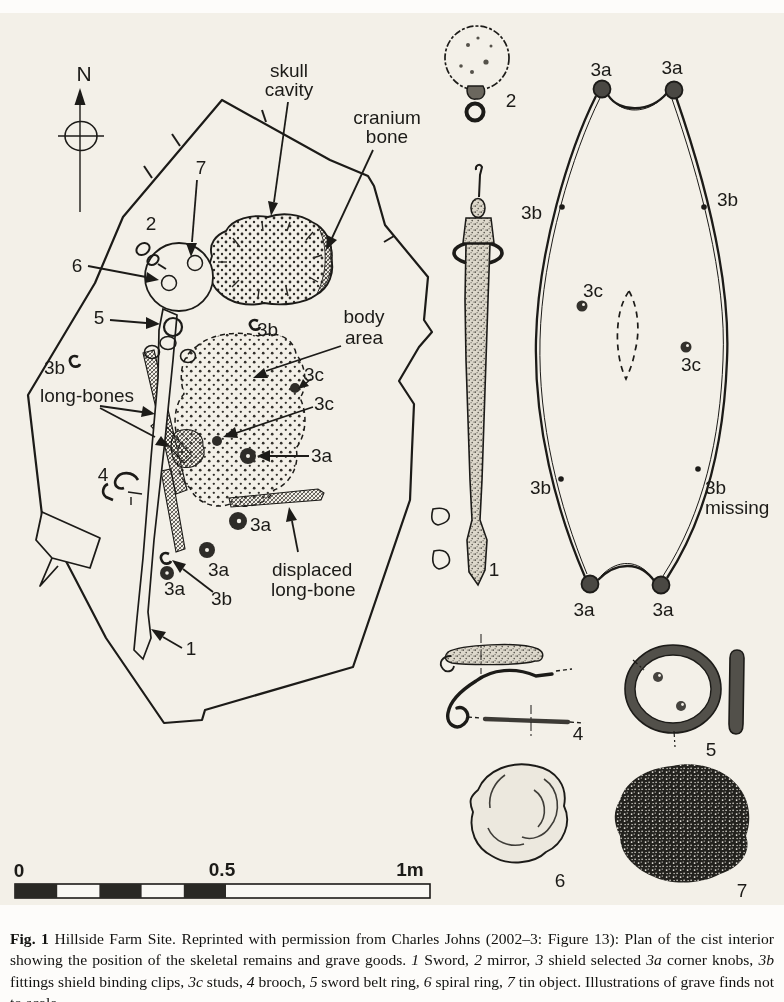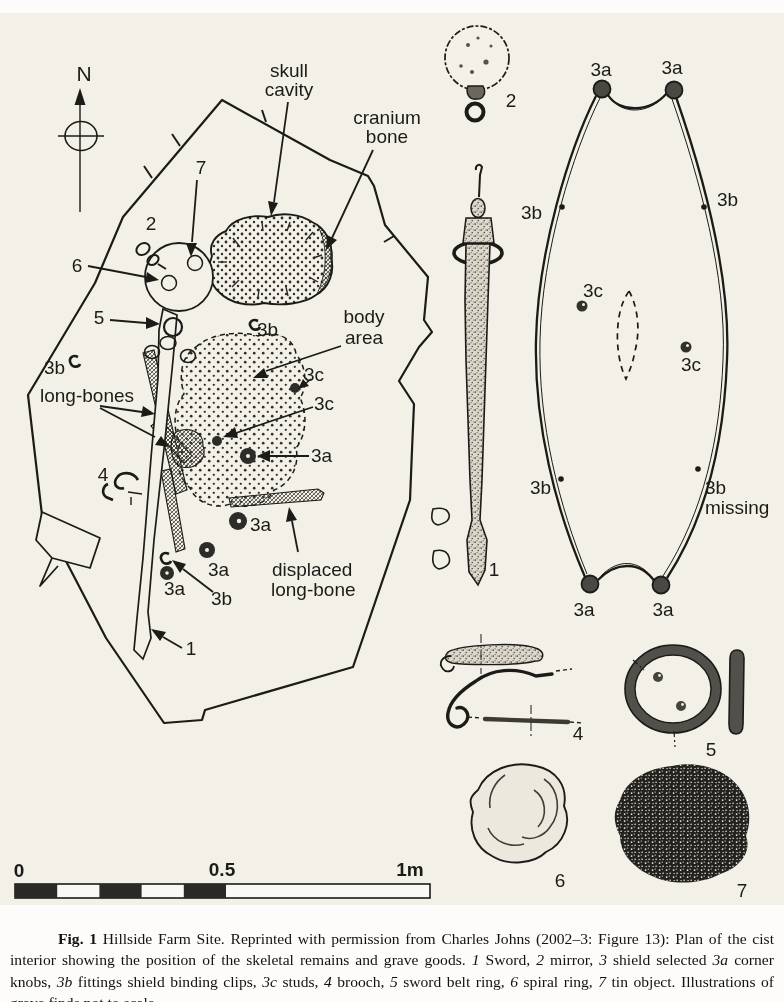--- a/index.html
+++ b/index.html
@@ -2,21 +2,21 @@
 <html><head>
 <meta charset="utf-8">
 <style>
   html,body{margin:0;padding:0;}
   body{width:784px;height:1002px;background:#fdfcfa;font-family:"Liberation Sans",sans-serif;}
   .page{position:relative;width:784px;height:1002px;overflow:hidden;background:#fdfcfa;}
   .figure-svg{position:absolute;top:0;left:0;}
   .caption{position:absolute;top:912px;left:10px;width:764px;
            font-family:"Liberation Serif",serif;font-size:15.6px;line-height:21.5px;
            color:#121210;text-align:justify;}
-  .caption .b{font-weight:bold;margin-left:48px;}
+  .caption .b{font-weight:bold;}
   .caption .i{font-style:italic;}
   text{fill:#1c1b18;}
   .lbl{font-family:"Liberation Sans",sans-serif;font-size:19px;fill:#1c1b18;}
   .mid{text-anchor:middle;}
 </style>
 </head>
 <body>
 
 <div class="page">
 

